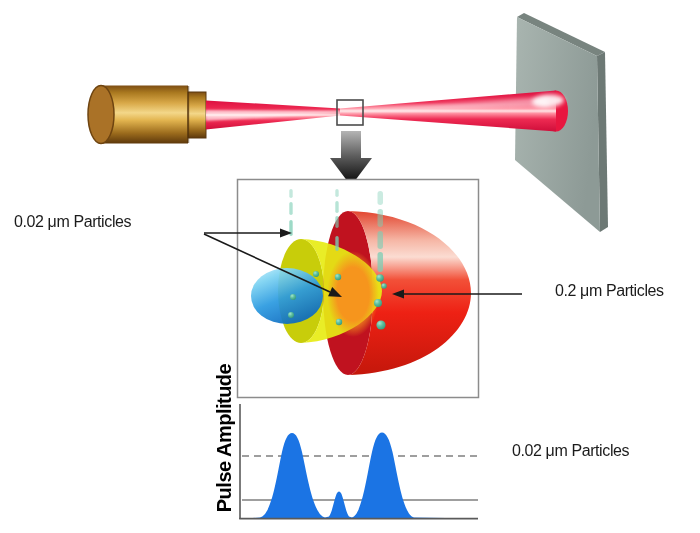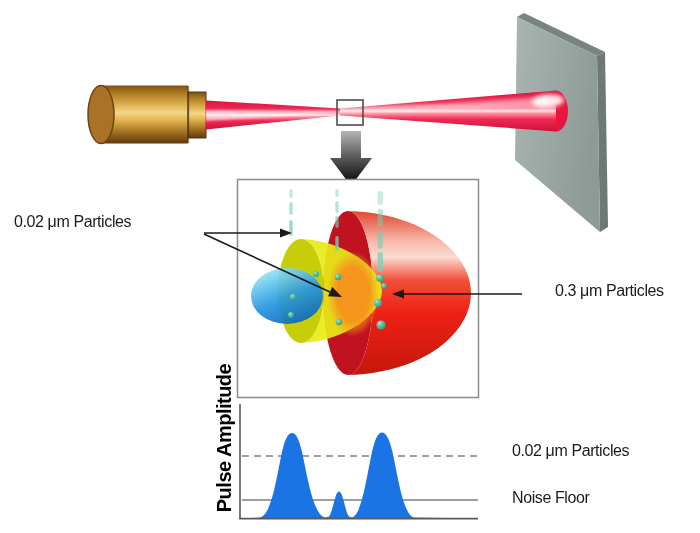--- a/index.html
+++ b/index.html
@@ -167,20 +167,19 @@
                L329,516.5 C332,513 334,500 336.5,494 C338,490.5 340,490.5 341.5,494 C344,500 346,513 349,516.5
                L352,517.5 C362,515 367,474 372,452 C375,439 378,432.5 382,432.5 C386,432.5 389.5,439 392.5,452
                C397.5,474 403,515 414,517.5 L478,518.5 L478,519 L245,519 Z" fill="#1b74e4"></path>
       <line x1="240" y1="404" x2="240" y2="519" stroke="#5a5a5a" stroke-width="1.6"></line>
       <line x1="239.2" y1="518.6" x2="478" y2="518.6" stroke="#5a5a5a" stroke-width="1.6"></line>
     </g>
   </svg>
 
   <div class="label" style="left:14px;top:213px;">0.02 μm Particles</div>
 
-  <div class="label" style="left:555px;top:282px;">0.3 μm Particles</div>
+  <div class="label" style="left:555px;top:282px;">0.2 μm Particles</div>
 
   <div class="ylab">Pulse Amplitude</div>
 
   <div class="label" style="left:512px;top:442px;">0.02 μm Particles</div>
 
-  <div class="label" style="left:512px;top:489px;">Noise Floor</div>
 </div>
 
 </body></html>

